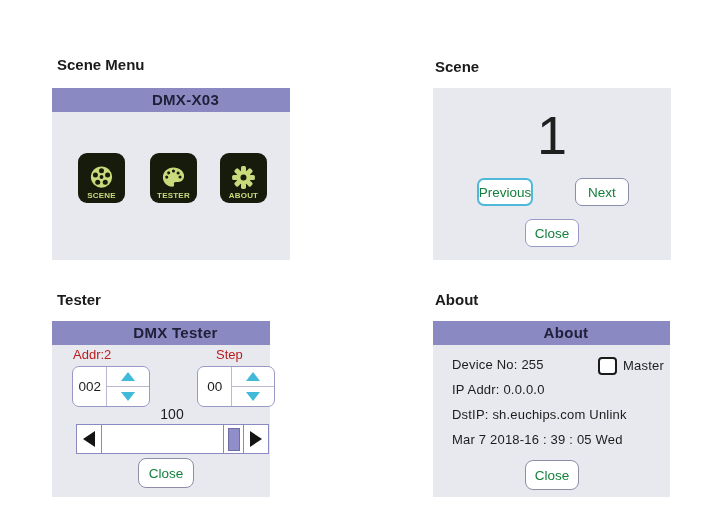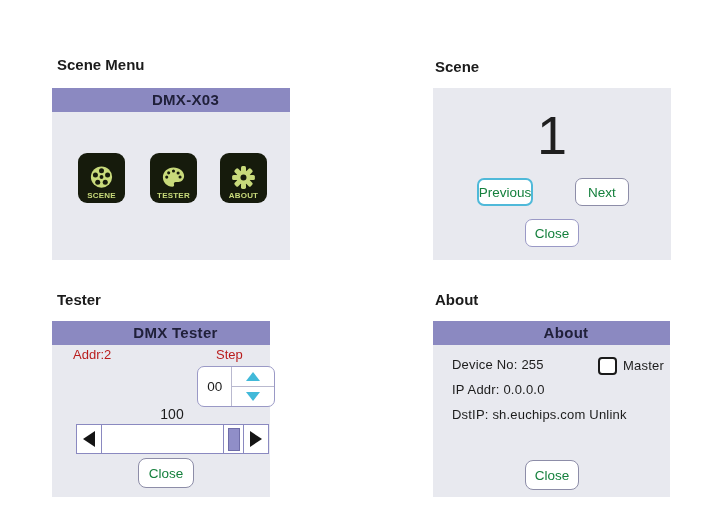--- a/index.html
+++ b/index.html
@@ -123,20 +123,31 @@
     <div class="btn" style="left:142px; top:90px; width:54px; height:28px;">Next</div>
     <div class="btn btn-close" style="left:92px; top:131px; width:54px; height:28px;">Close</div>
   </div>
 
   <div class="panel" style="left:52px; top:321px; width:218px; height:176px;">
     <div class="panel-header">DMX Tester</div>
 
     <div class="field-label" style="left:21px; top:26px;">Addr:2</div>
     <div class="field-label" style="left:164px; top:26px;">Step</div>
 
+    <div class="spinner" style="left:20px;">
+      <div class="spin-value">002</div>
+      <div class="spin-arrows">
+        <div class="spin-up">
+            <span class="tri-up"></span>
+          </div>
+        <div class="spin-down">
+            <span class="tri-down"></span>
+          </div>
+      </div>
+    </div>
 
     <div class="spinner" style="left:145px;">
       <div class="spin-value">00</div>
       <div class="spin-arrows">
         <div class="spin-up">
             <span class="tri-up"></span>
           </div>
         <div class="spin-down">
             <span class="tri-down"></span>
           </div>
@@ -163,17 +174,18 @@
 
   <div class="panel" style="left:433px; top:321px; width:237px; height:176px;">
     <div class="panel-header">About</div>
 
     <div class="about-line" style="top:36px;">Device No: 255</div>
     <div class="checkbox"></div>
     <div class="about-line" style="left:190px; top:37px;">Master</div>
 
     <div class="about-line" style="top:61px;">IP Addr: 0.0.0.0</div>
     <div class="about-line" style="top:86px;">DstIP: sh.euchips.com Unlink</div>
+    <div class="about-line" style="top:111px;">Mar 7 2018-16 : 39 : 05 Wed</div>
 
     <div class="btn" style="left:92px; top:139px; width:54px; height:30px; border-radius:8px;">Close</div>
   </div>
 
 </div>
 
 </body></html>

